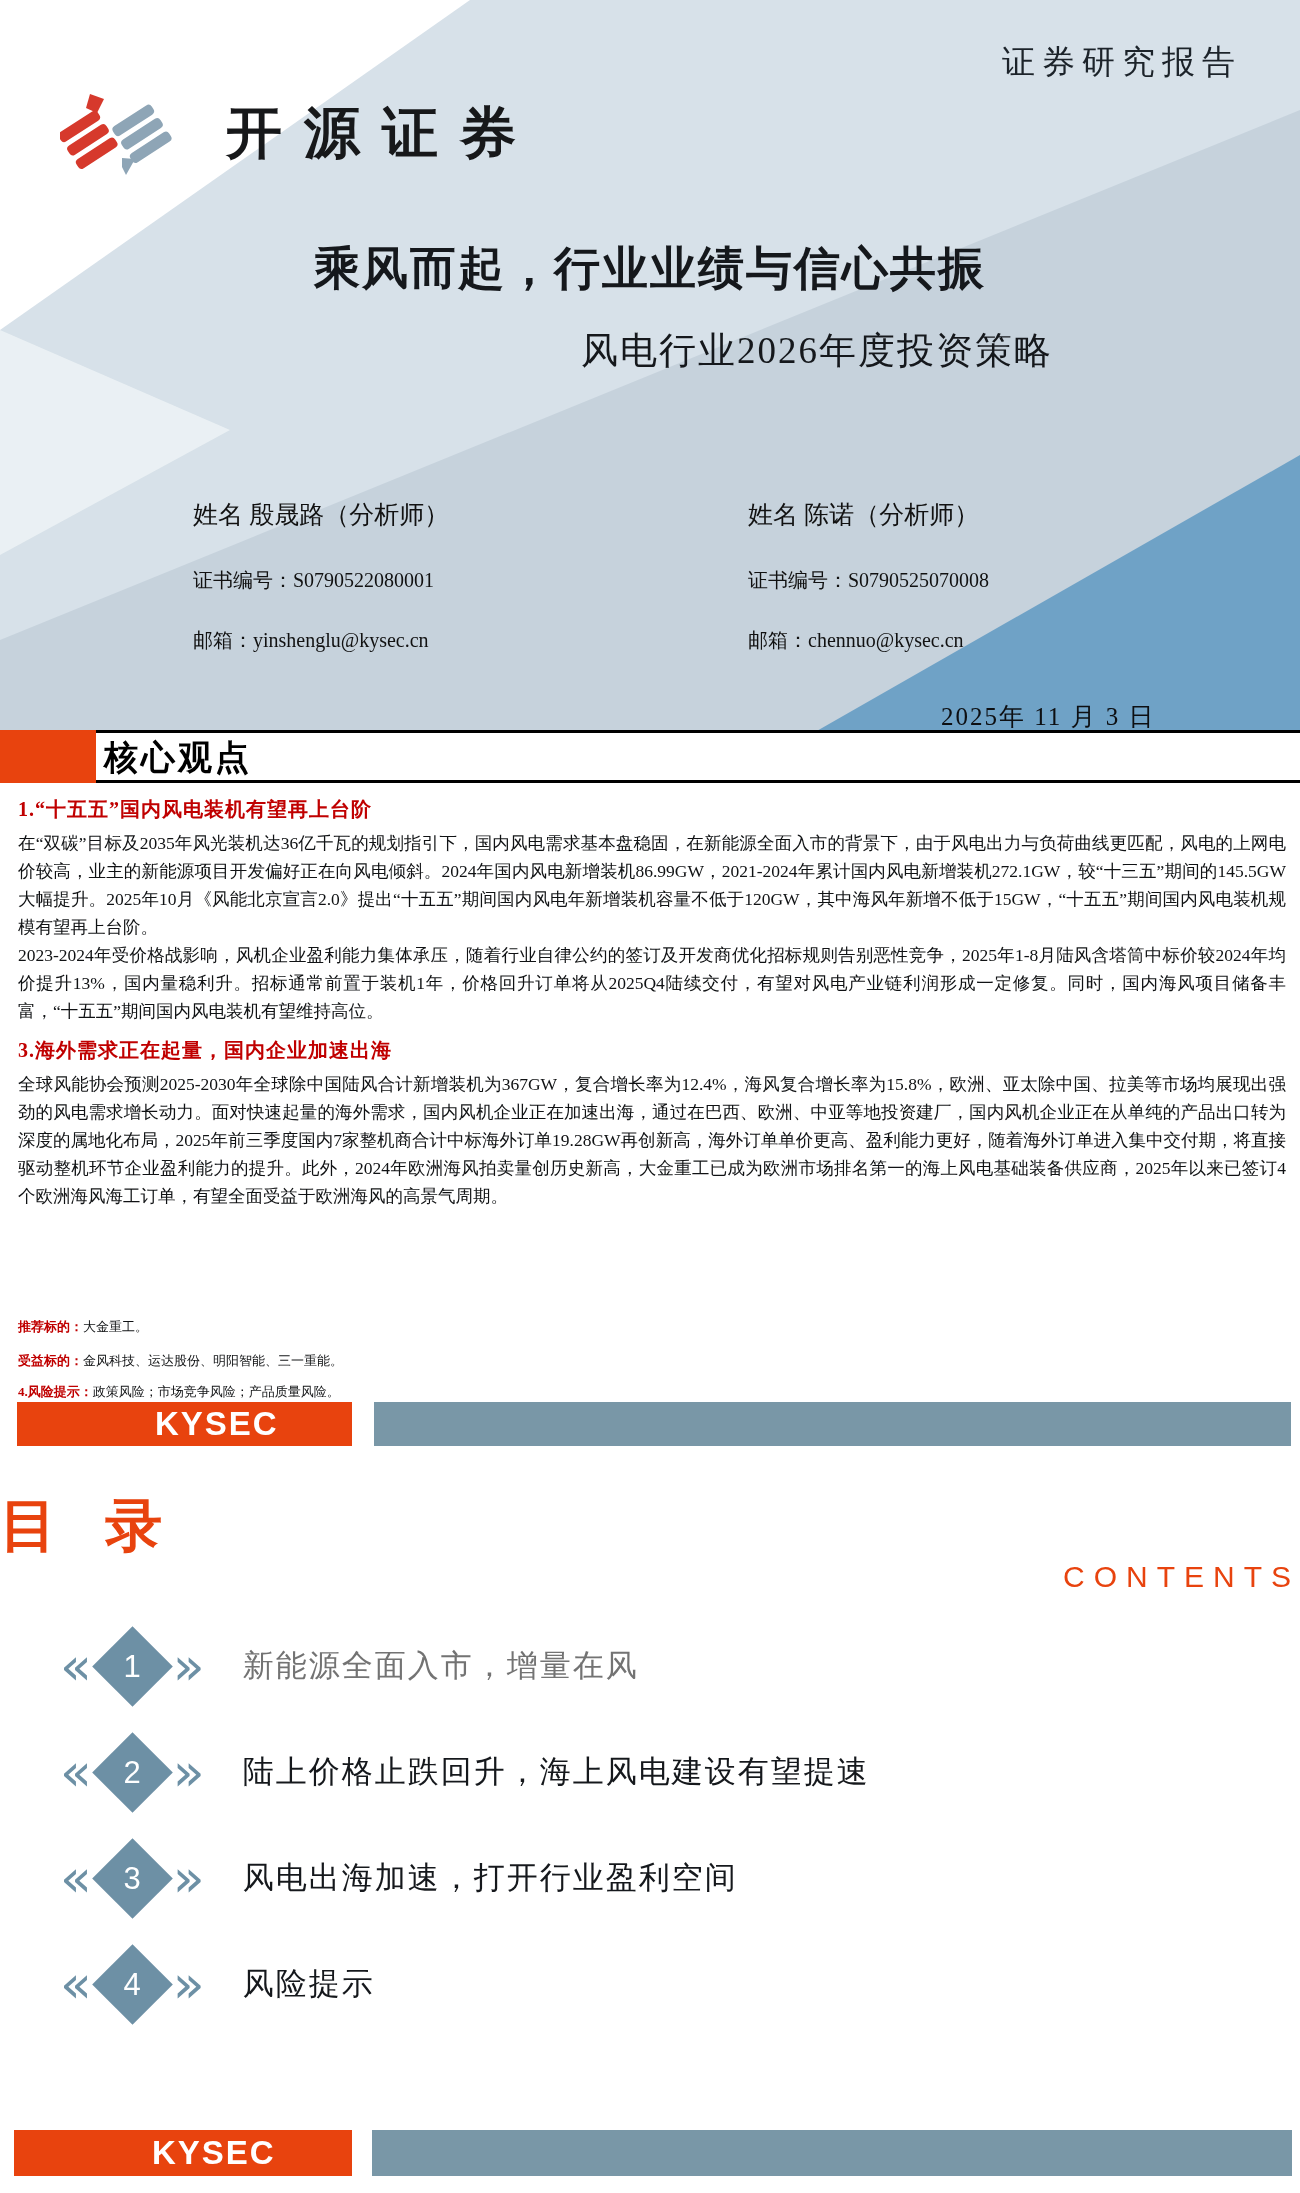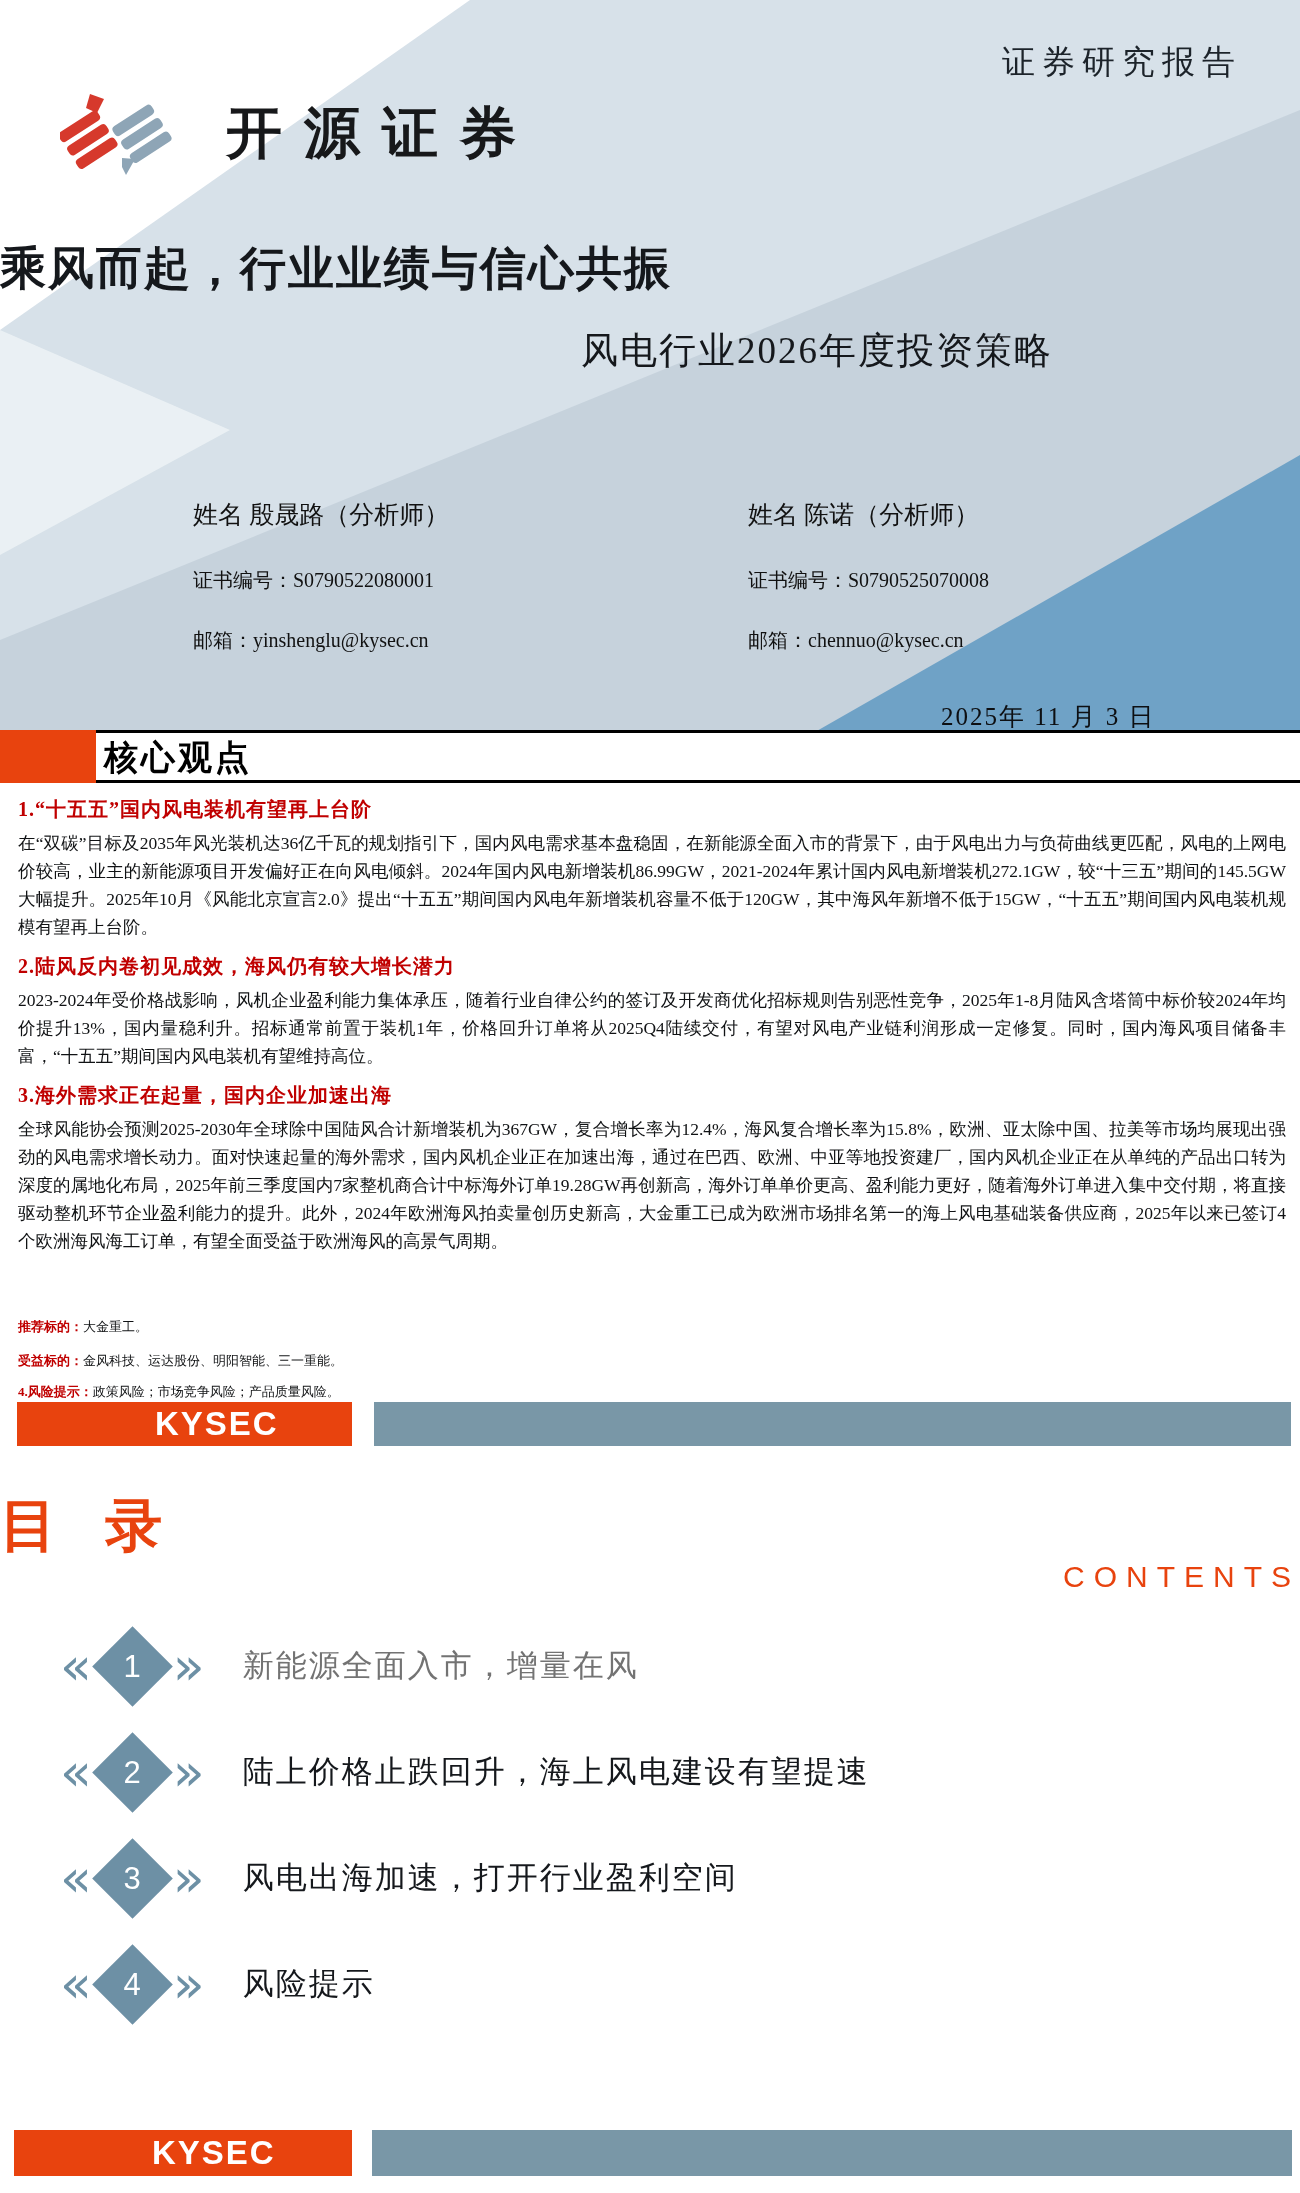--- a/index.html
+++ b/index.html
@@ -10,21 +10,21 @@
   .abs{position:absolute;}
   .kai{font-family:"Liberation Serif","DejaVu Serif",serif;}
 
   
   .hdr-bg{position:absolute;left:0;top:0;width:1300px;height:732px;}
   .report-type{top:40px;right:58px;font-size:33px;letter-spacing:7px;color:#1c232a;}
   .logo{top:92px;left:60px;display:flex;align-items:center;gap:38px;}
   .logo-mark{width:112px;height:84px;}
   .logo-text{font-family:"Liberation Sans","DejaVu Sans",sans-serif;font-weight:bold;
     font-size:56px;letter-spacing:22px;color:#17181a;margin-left:16px;white-space:nowrap;}
-  .title{top:238px;left:0;width:1300px;font-size:46px;font-weight:bold;color:#15181c;letter-spacing:2px;}
+  .title{top:238px;left:0;width:1300px;text-align:center;font-size:46px;font-weight:bold;color:#15181c;letter-spacing:2px;}
   .subtitle{top:326px;left:0;width:1053px;text-align:right;font-size:37px;color:#15181c;letter-spacing:2px;}
   .an-col{top:498px;width:480px;}
   .an-col .nm{font-size:25px;margin-bottom:36px;white-space:nowrap;}
   .an-col .ln{font-size:20px;margin-bottom:33px;white-space:nowrap;}
   .an-left{left:193px;}
   .an-right{left:748px;}
   .date-line{top:700px;left:941px;font-size:25px;letter-spacing:2px;color:#0d0f12;}
 
   
   .core-band{top:730px;left:0;width:1300px;height:53px;box-sizing:border-box;
@@ -121,21 +121,20 @@
 
   <div class="abs date-line">2025年 11 月 3 日</div>
 
   <div class="abs core-band"></div>
   <div class="abs core-orange"></div>
   <div class="abs core-title">核心观点</div>
 
   <div class="abs core-text">
     <h2>1.“十五五”国内风电装机有望再上台阶</h2>
     <p>在“双碳”目标及2035年风光装机达36亿千瓦的规划指引下，国内风电需求基本盘稳固，在新能源全面入市的背景下，由于风电出力与负荷曲线更匹配，风电的上网电价较高，业主的新能源项目开发偏好正在向风电倾斜。2024年国内风电新增装机86.99GW，2021-2024年累计国内风电新增装机272.1GW，较“十三五”期间的145.5GW大幅提升。2025年10月《风能北京宣言2.0》提出“十五五”期间国内风电年新增装机容量不低于120GW，其中海风年新增不低于15GW，“十五五”期间国内风电装机规模有望再上台阶。</p>
-    <h2 class="mt">2.陆风反内卷初见成效，海风仍有较大增长潜力</h2>
     <p>2023-2024年受价格战影响，风机企业盈利能力集体承压，随着行业自律公约的签订及开发商优化招标规则告别恶性竞争，2025年1-8月陆风含塔筒中标价较2024年均价提升13%，国内量稳利升。招标通常前置于装机1年，价格回升订单将从2025Q4陆续交付，有望对风电产业链利润形成一定修复。同时，国内海风项目储备丰富，“十五五”期间国内风电装机有望维持高位。</p>
     <h2 class="mt">3.海外需求正在起量，国内企业加速出海</h2>
     <p>全球风能协会预测2025-2030年全球除中国陆风合计新增装机为367GW，复合增长率为12.4%，海风复合增长率为15.8%，欧洲、亚太除中国、拉美等市场均展现出强劲的风电需求增长动力。面对快速起量的海外需求，国内风机企业正在加速出海，通过在巴西、欧洲、中亚等地投资建厂，国内风机企业正在从单纯的产品出口转为深度的属地化布局，2025年前三季度国内7家整机商合计中标海外订单19.28GW再创新高，海外订单单价更高、盈利能力更好，随着海外订单进入集中交付期，将直接驱动整机环节企业盈利能力的提升。此外，2024年欧洲海风拍卖量创历史新高，大金重工已成为欧洲市场排名第一的海上风电基础装备供应商，2025年以来已签订4个欧洲海风海工订单，有望全面受益于欧洲海风的高景气周期。</p>
   </div>
 
   <div class="abs pick-line" style="top:1318px;">
     <span class="lbl">推荐标的：</span><span class="val">大金重工。</span>
   </div>
   <div class="abs pick-line" style="top:1352px;">
     <span class="lbl">受益标的：</span><span class="val">金风科技、运达股份、明阳智能、三一重能。</span>

